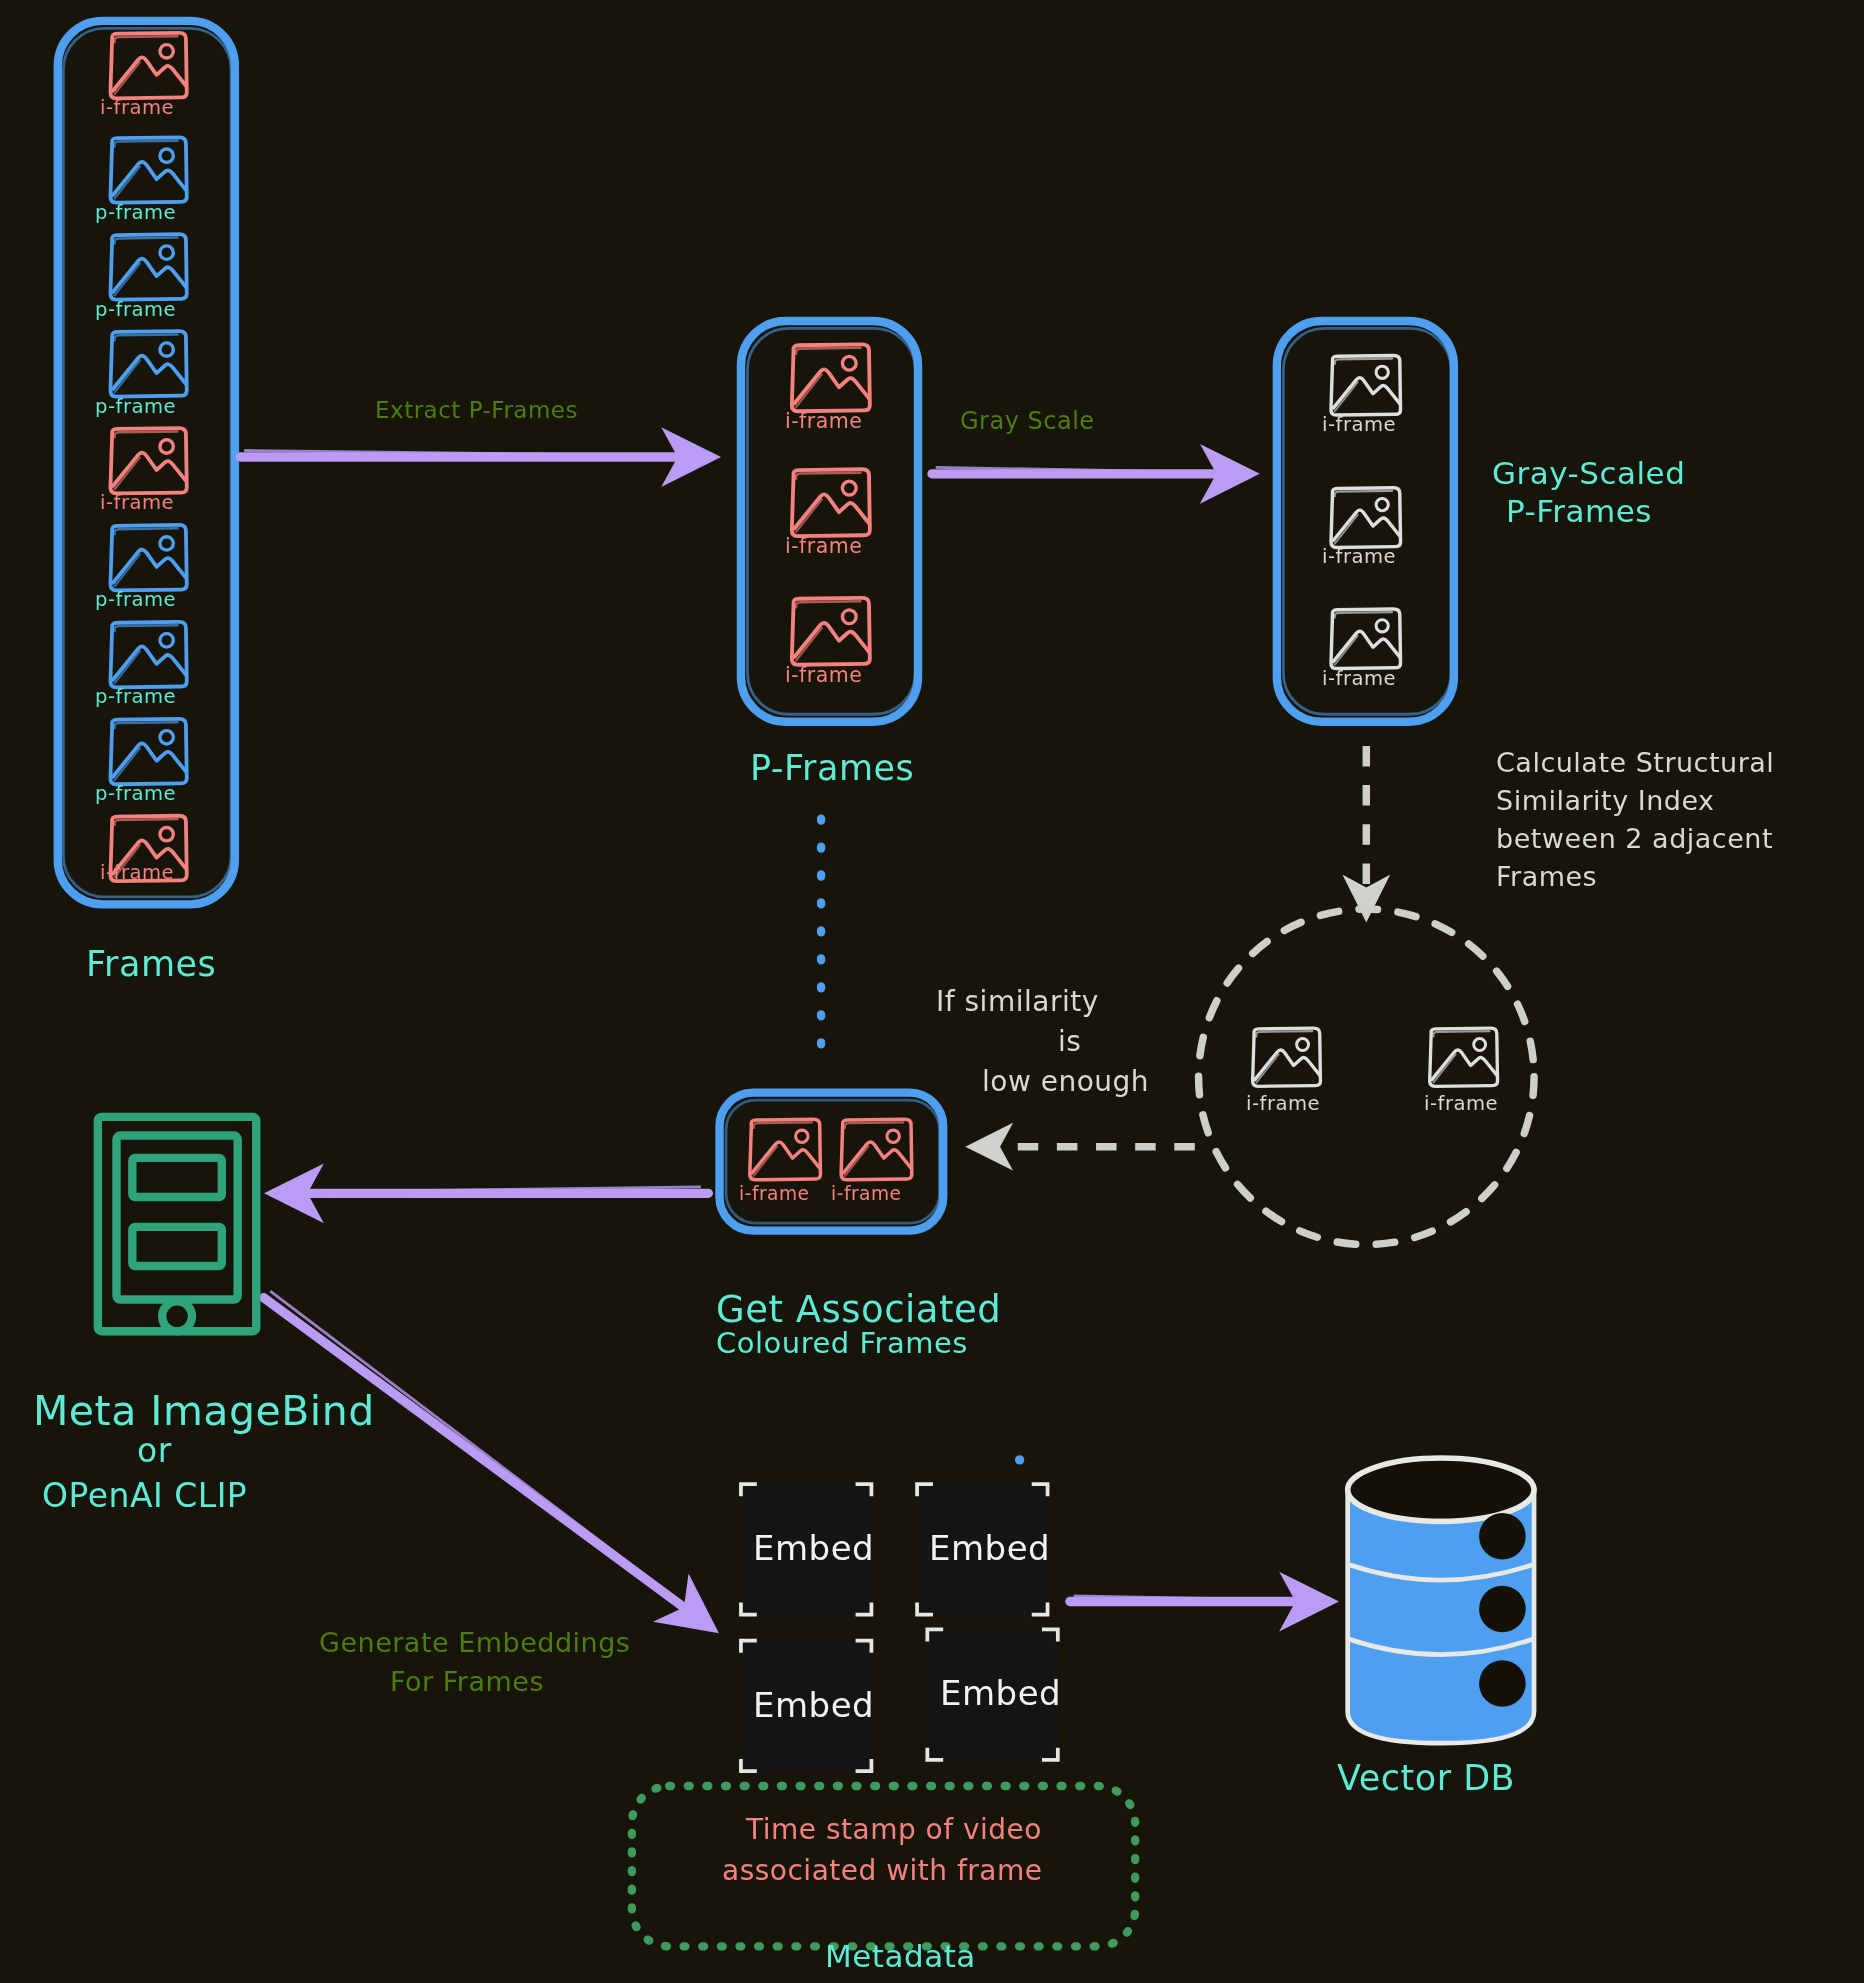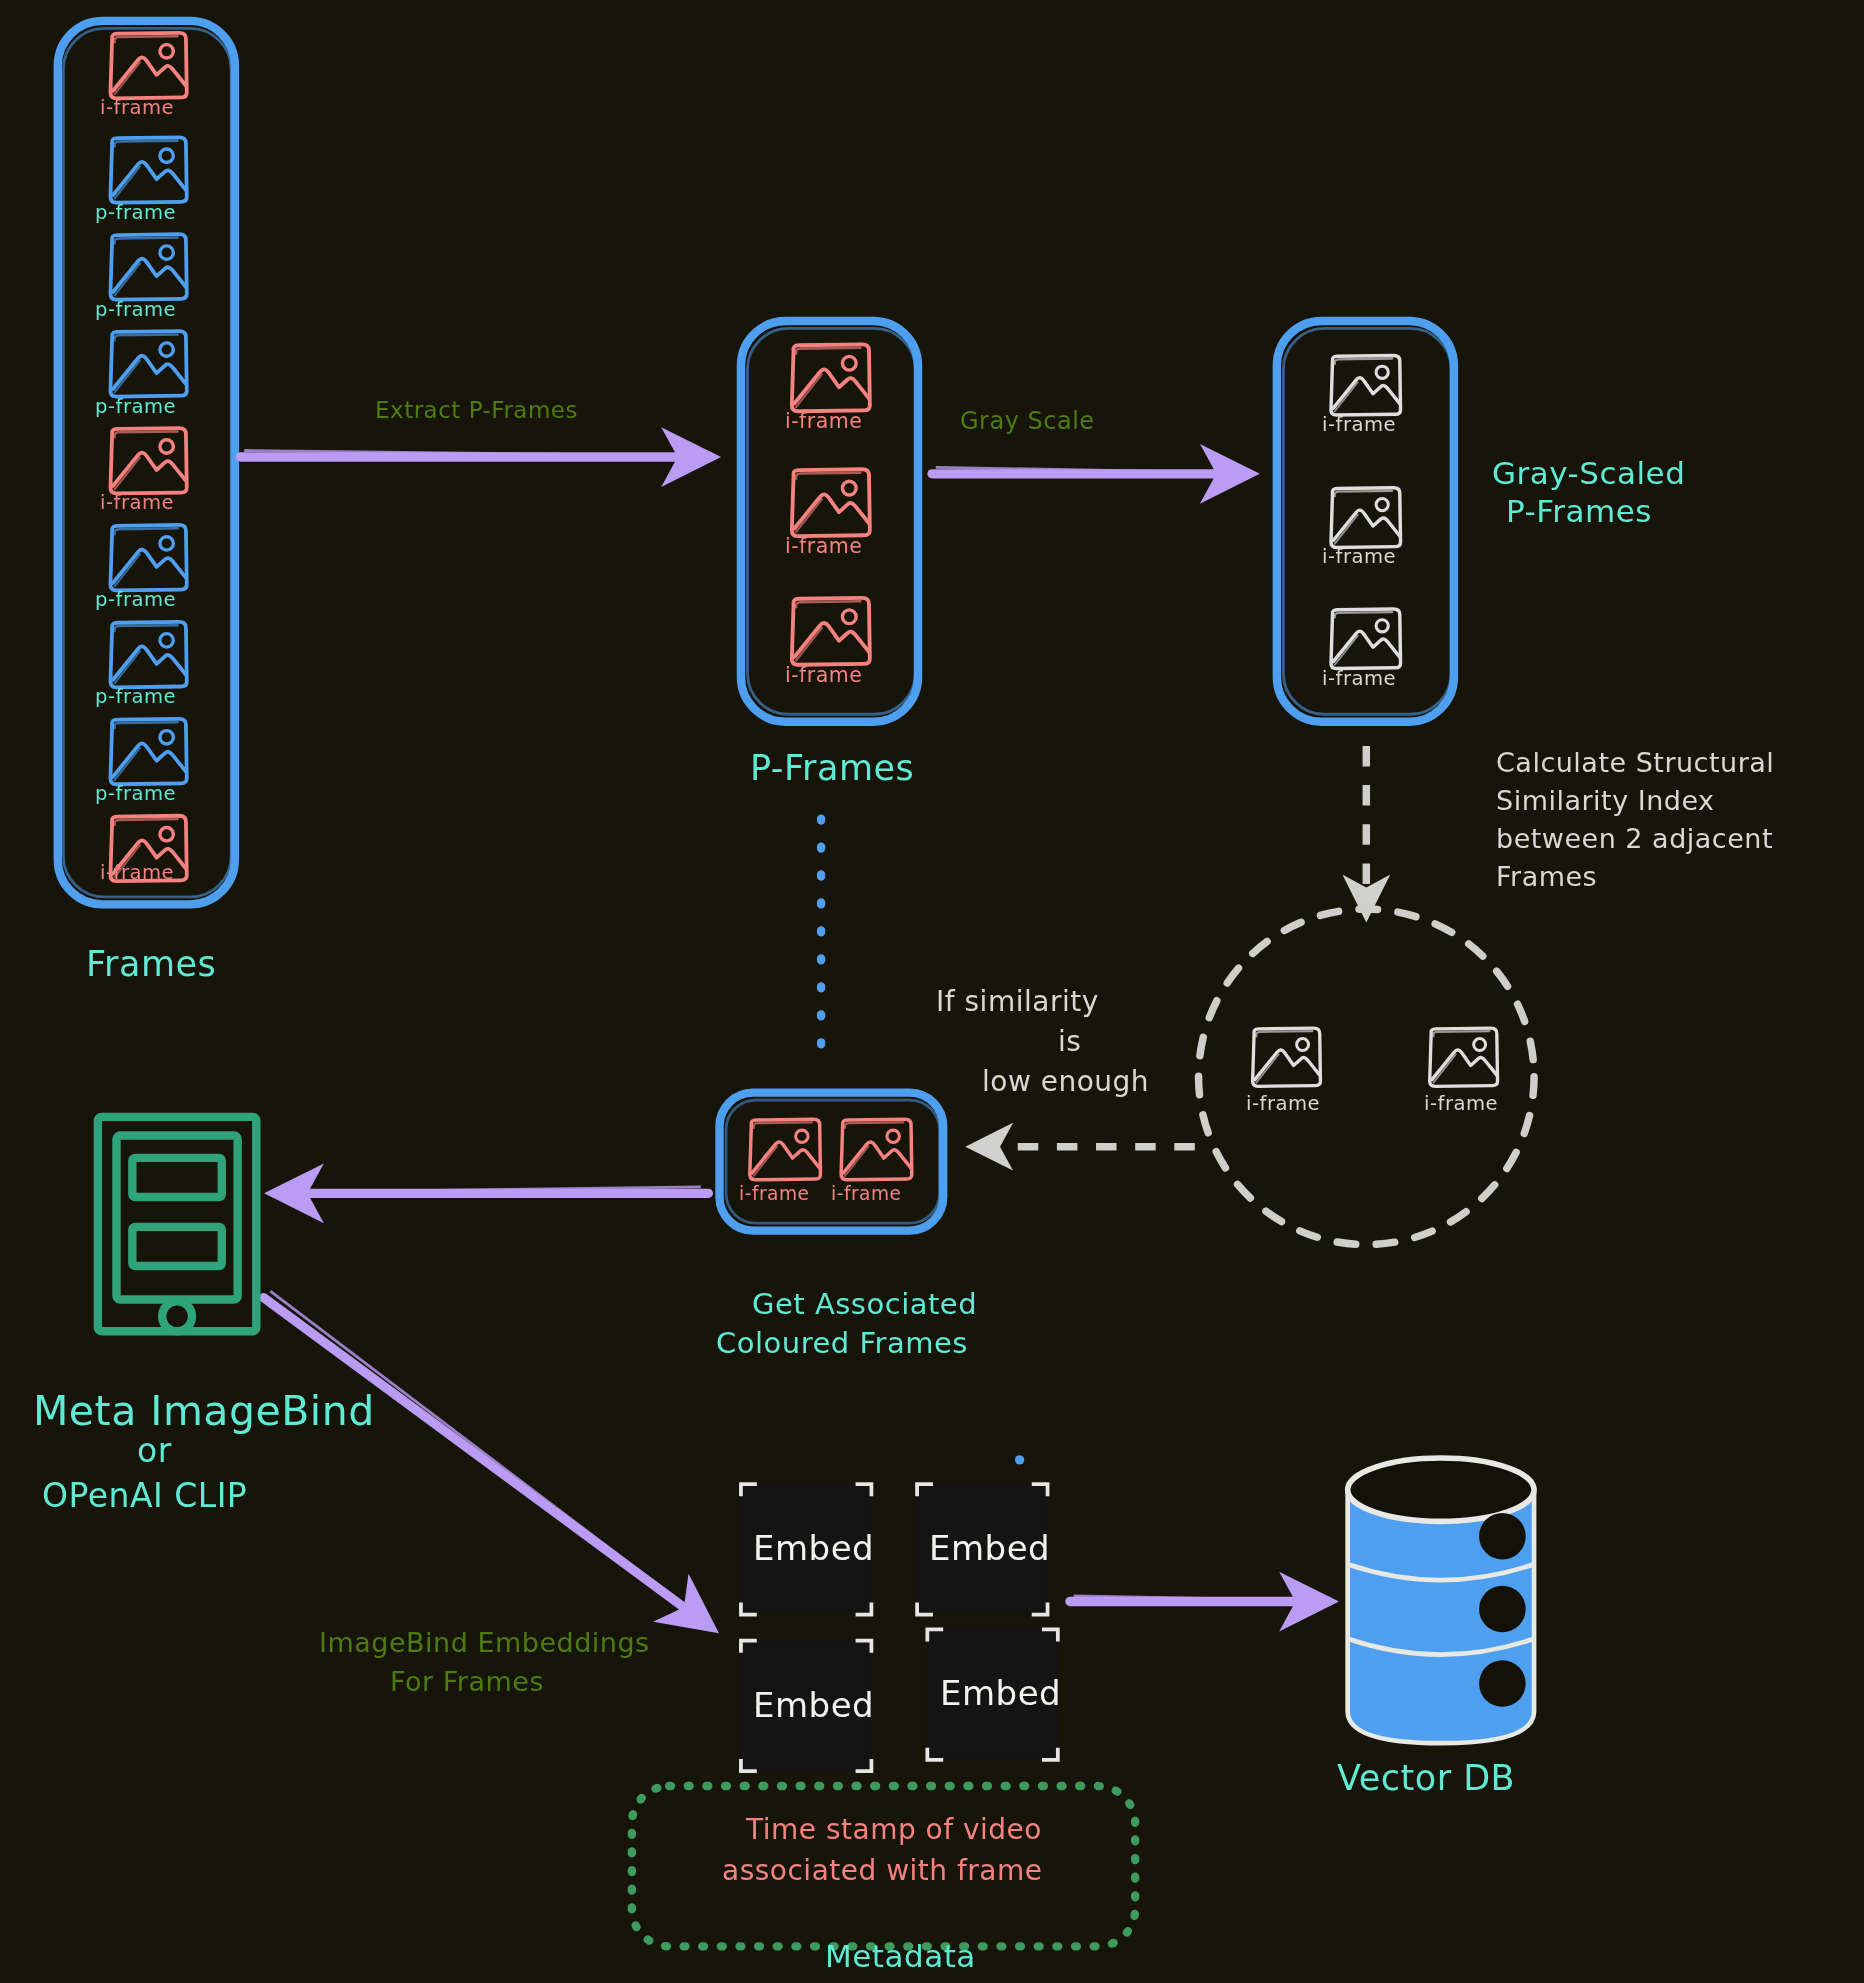--- a/index.html
+++ b/index.html
@@ -207,28 +207,28 @@
   <div class="lbl handw white" style="left:1246px;top:1091px;font-size:19.6px;">i-frame</div>
   <div class="lbl handw white" style="left:1424px;top:1091px;font-size:19.6px;">i-frame</div>
 
   <div class="lbl handw white" style="left:936px;top:984px;font-size:28px;">If similarity</div>
   <div class="lbl handw white" style="left:1058px;top:1024px;font-size:28px;">is</div>
   <div class="lbl handw white" style="left:982px;top:1064px;font-size:28px;">low enough</div>
 
   <div class="lbl handw red" style="left:739px;top:1182px;font-size:18.6px;">i-frame</div>
   <div class="lbl handw red" style="left:831px;top:1182px;font-size:18.6px;">i-frame</div>
 
-  <div class="lbl handw blue" style="left:716px;top:1286px;font-size:29px;margin-left:36px;">Get Associated</div>
+  <div class="lbl handw blue" style="left:716px;top:1286px;font-size:37px;">Get Associated</div>
   <div class="lbl handw blue" style="left:716px;top:1325px;font-size:29px;">Coloured Frames</div>
 
   <div class="lbl handw blue" style="left:33px;top:1385px;font-size:41px;">Meta ImageBind</div>
   <div class="lbl handw blue" style="left:137px;top:1430px;font-size:33px;">or</div>
   <div class="lbl handw blue" style="left:42px;top:1475px;font-size:33px;">OPenAI CLIP</div>
 
-  <div class="lbl handw purple" style="left:319px;top:1626px;font-size:27px;">ImageBind Embeddings</div>
+  <div class="lbl handw purple" style="left:319px;top:1626px;font-size:27px;">Generate Embeddings</div>
   <div class="lbl handw purple" style="left:390px;top:1665px;font-size:27px;">For Frames</div>
 
   <div class="lbl handw" style="left:753px;top:1527px;font-size:34px;color:#f2f2ee;">Embed</div>
   <div class="lbl handw" style="left:929px;top:1527px;font-size:34px;color:#f2f2ee;">Embed</div>
   <div class="lbl handw" style="left:753px;top:1684px;font-size:34px;color:#f2f2ee;">Embed</div>
   <div class="lbl handw" style="left:940px;top:1672px;font-size:34px;color:#f2f2ee;">Embed</div>
 
   <div class="lbl handw blue" style="left:1337px;top:1756px;font-size:35px;">Vector DB</div>
 
   <div class="lbl handw red" style="left:746px;top:1812px;font-size:28px;">Time stamp of video</div>

